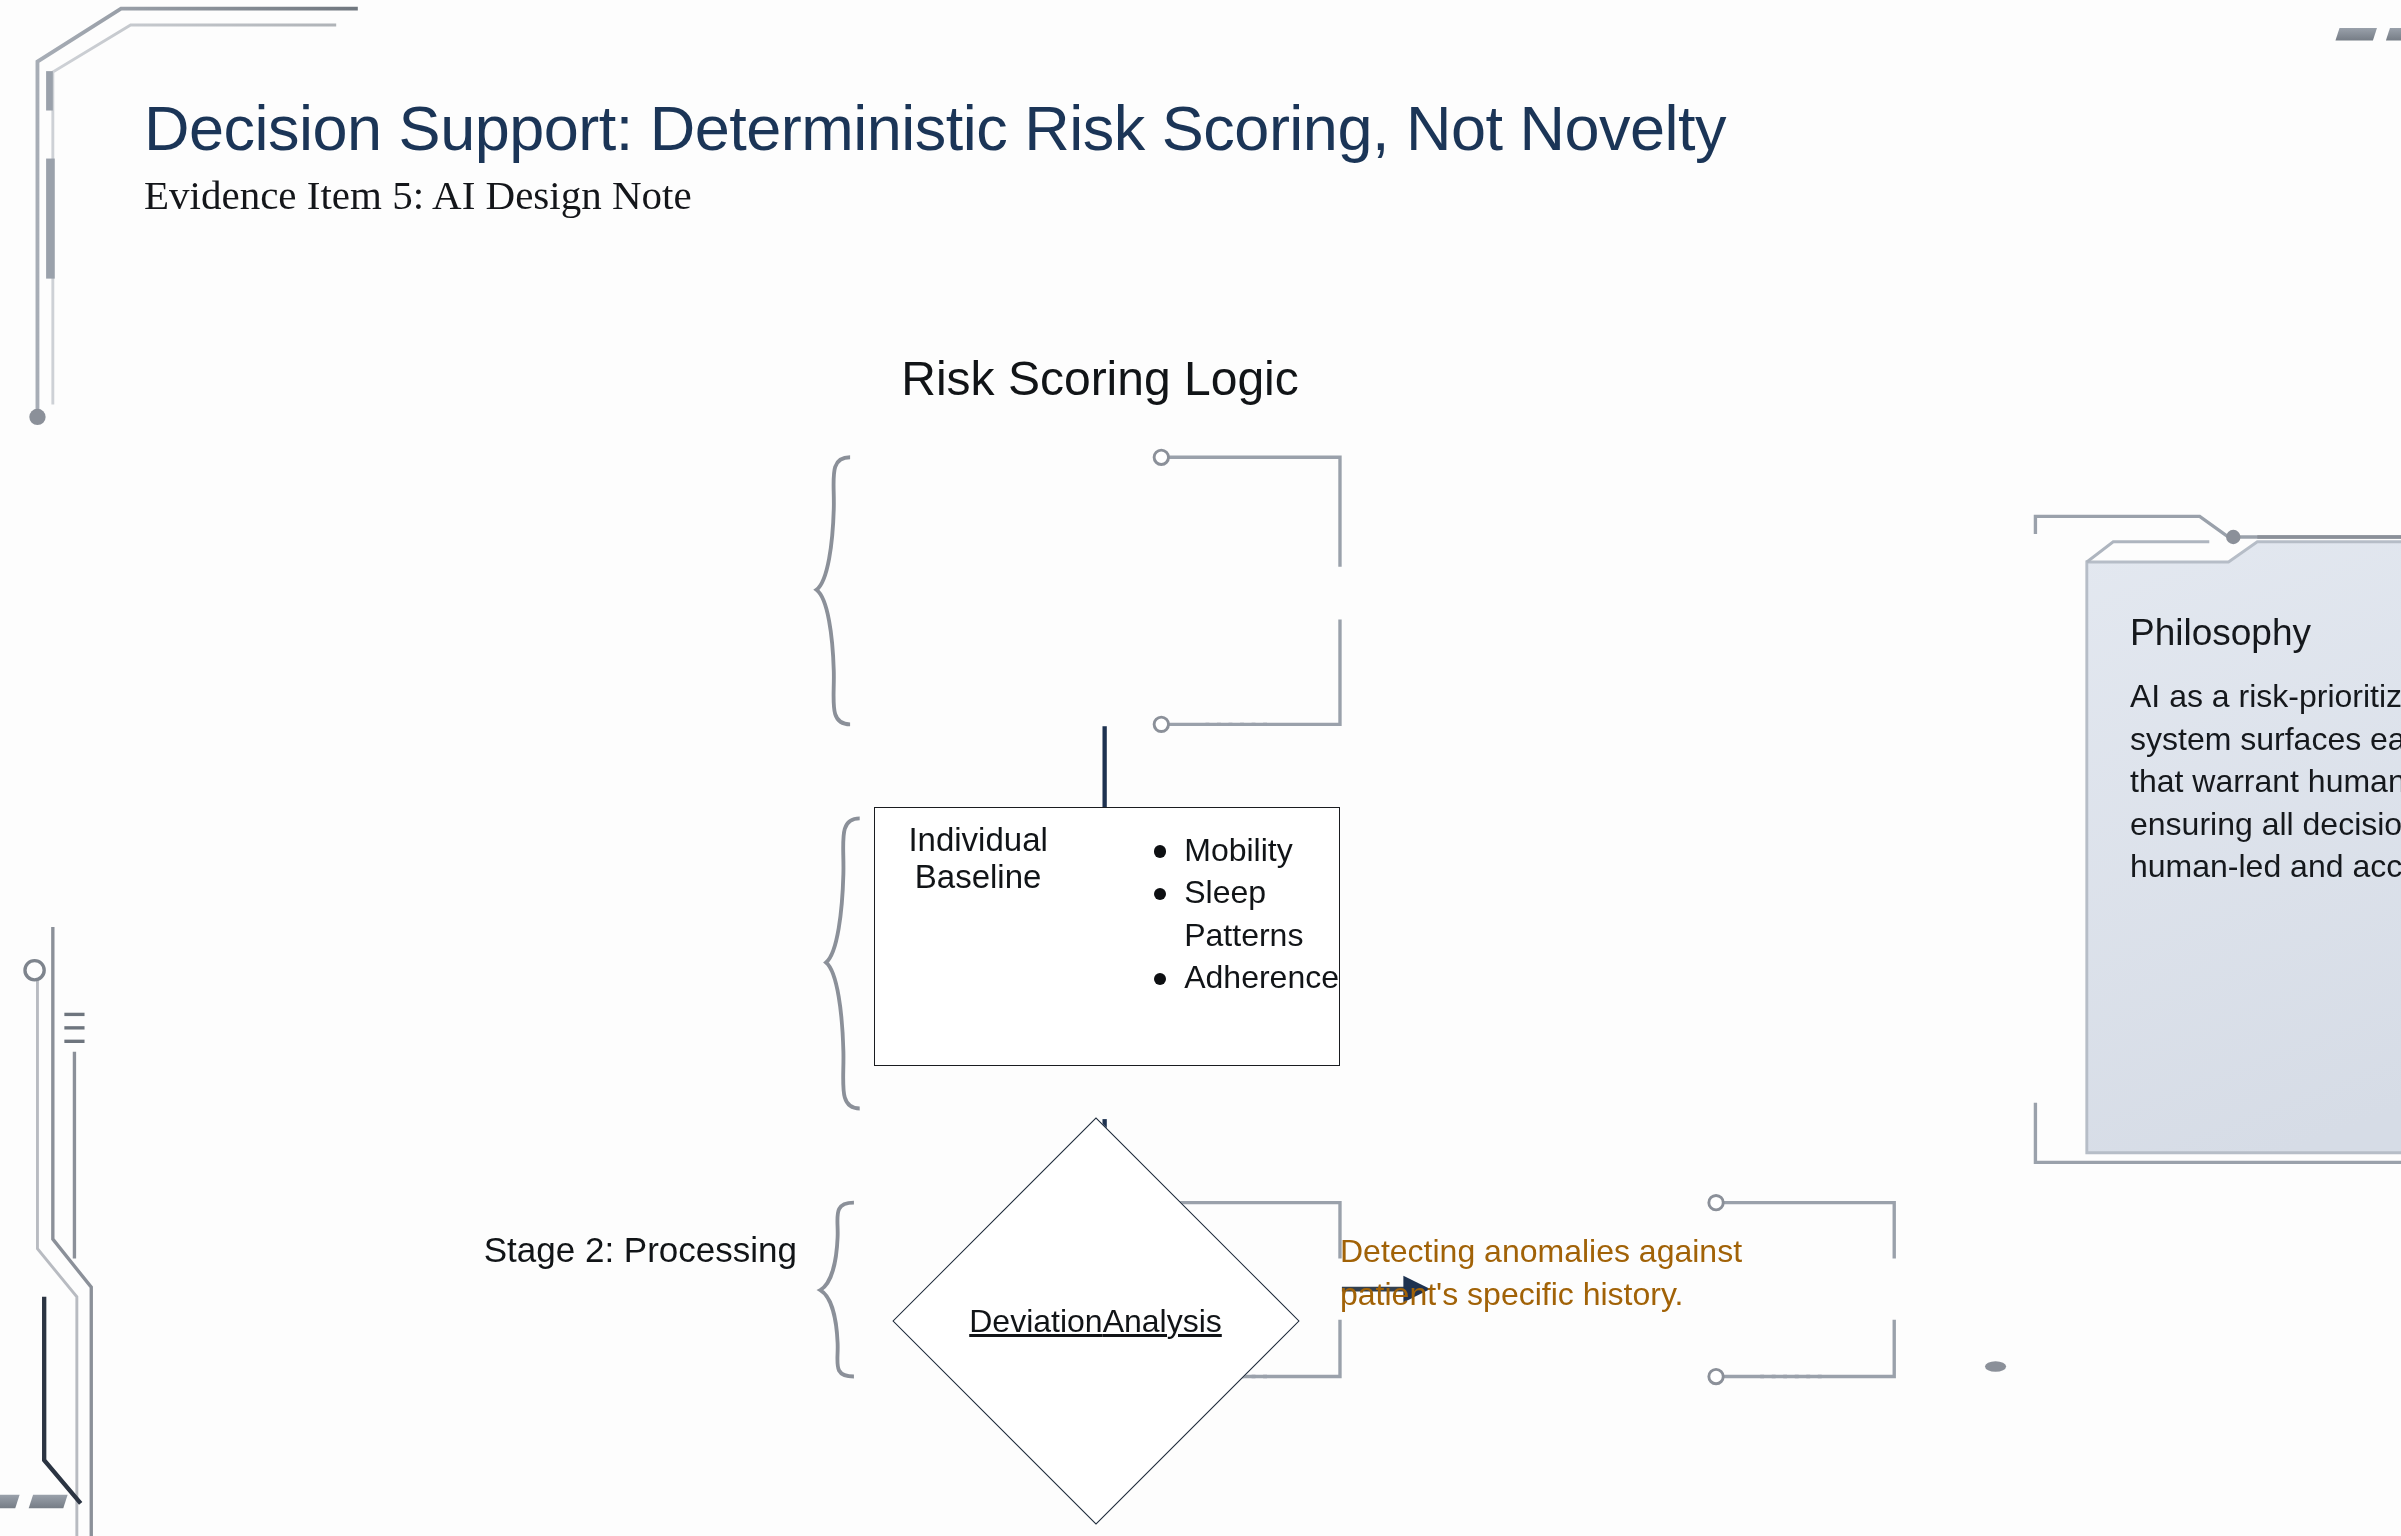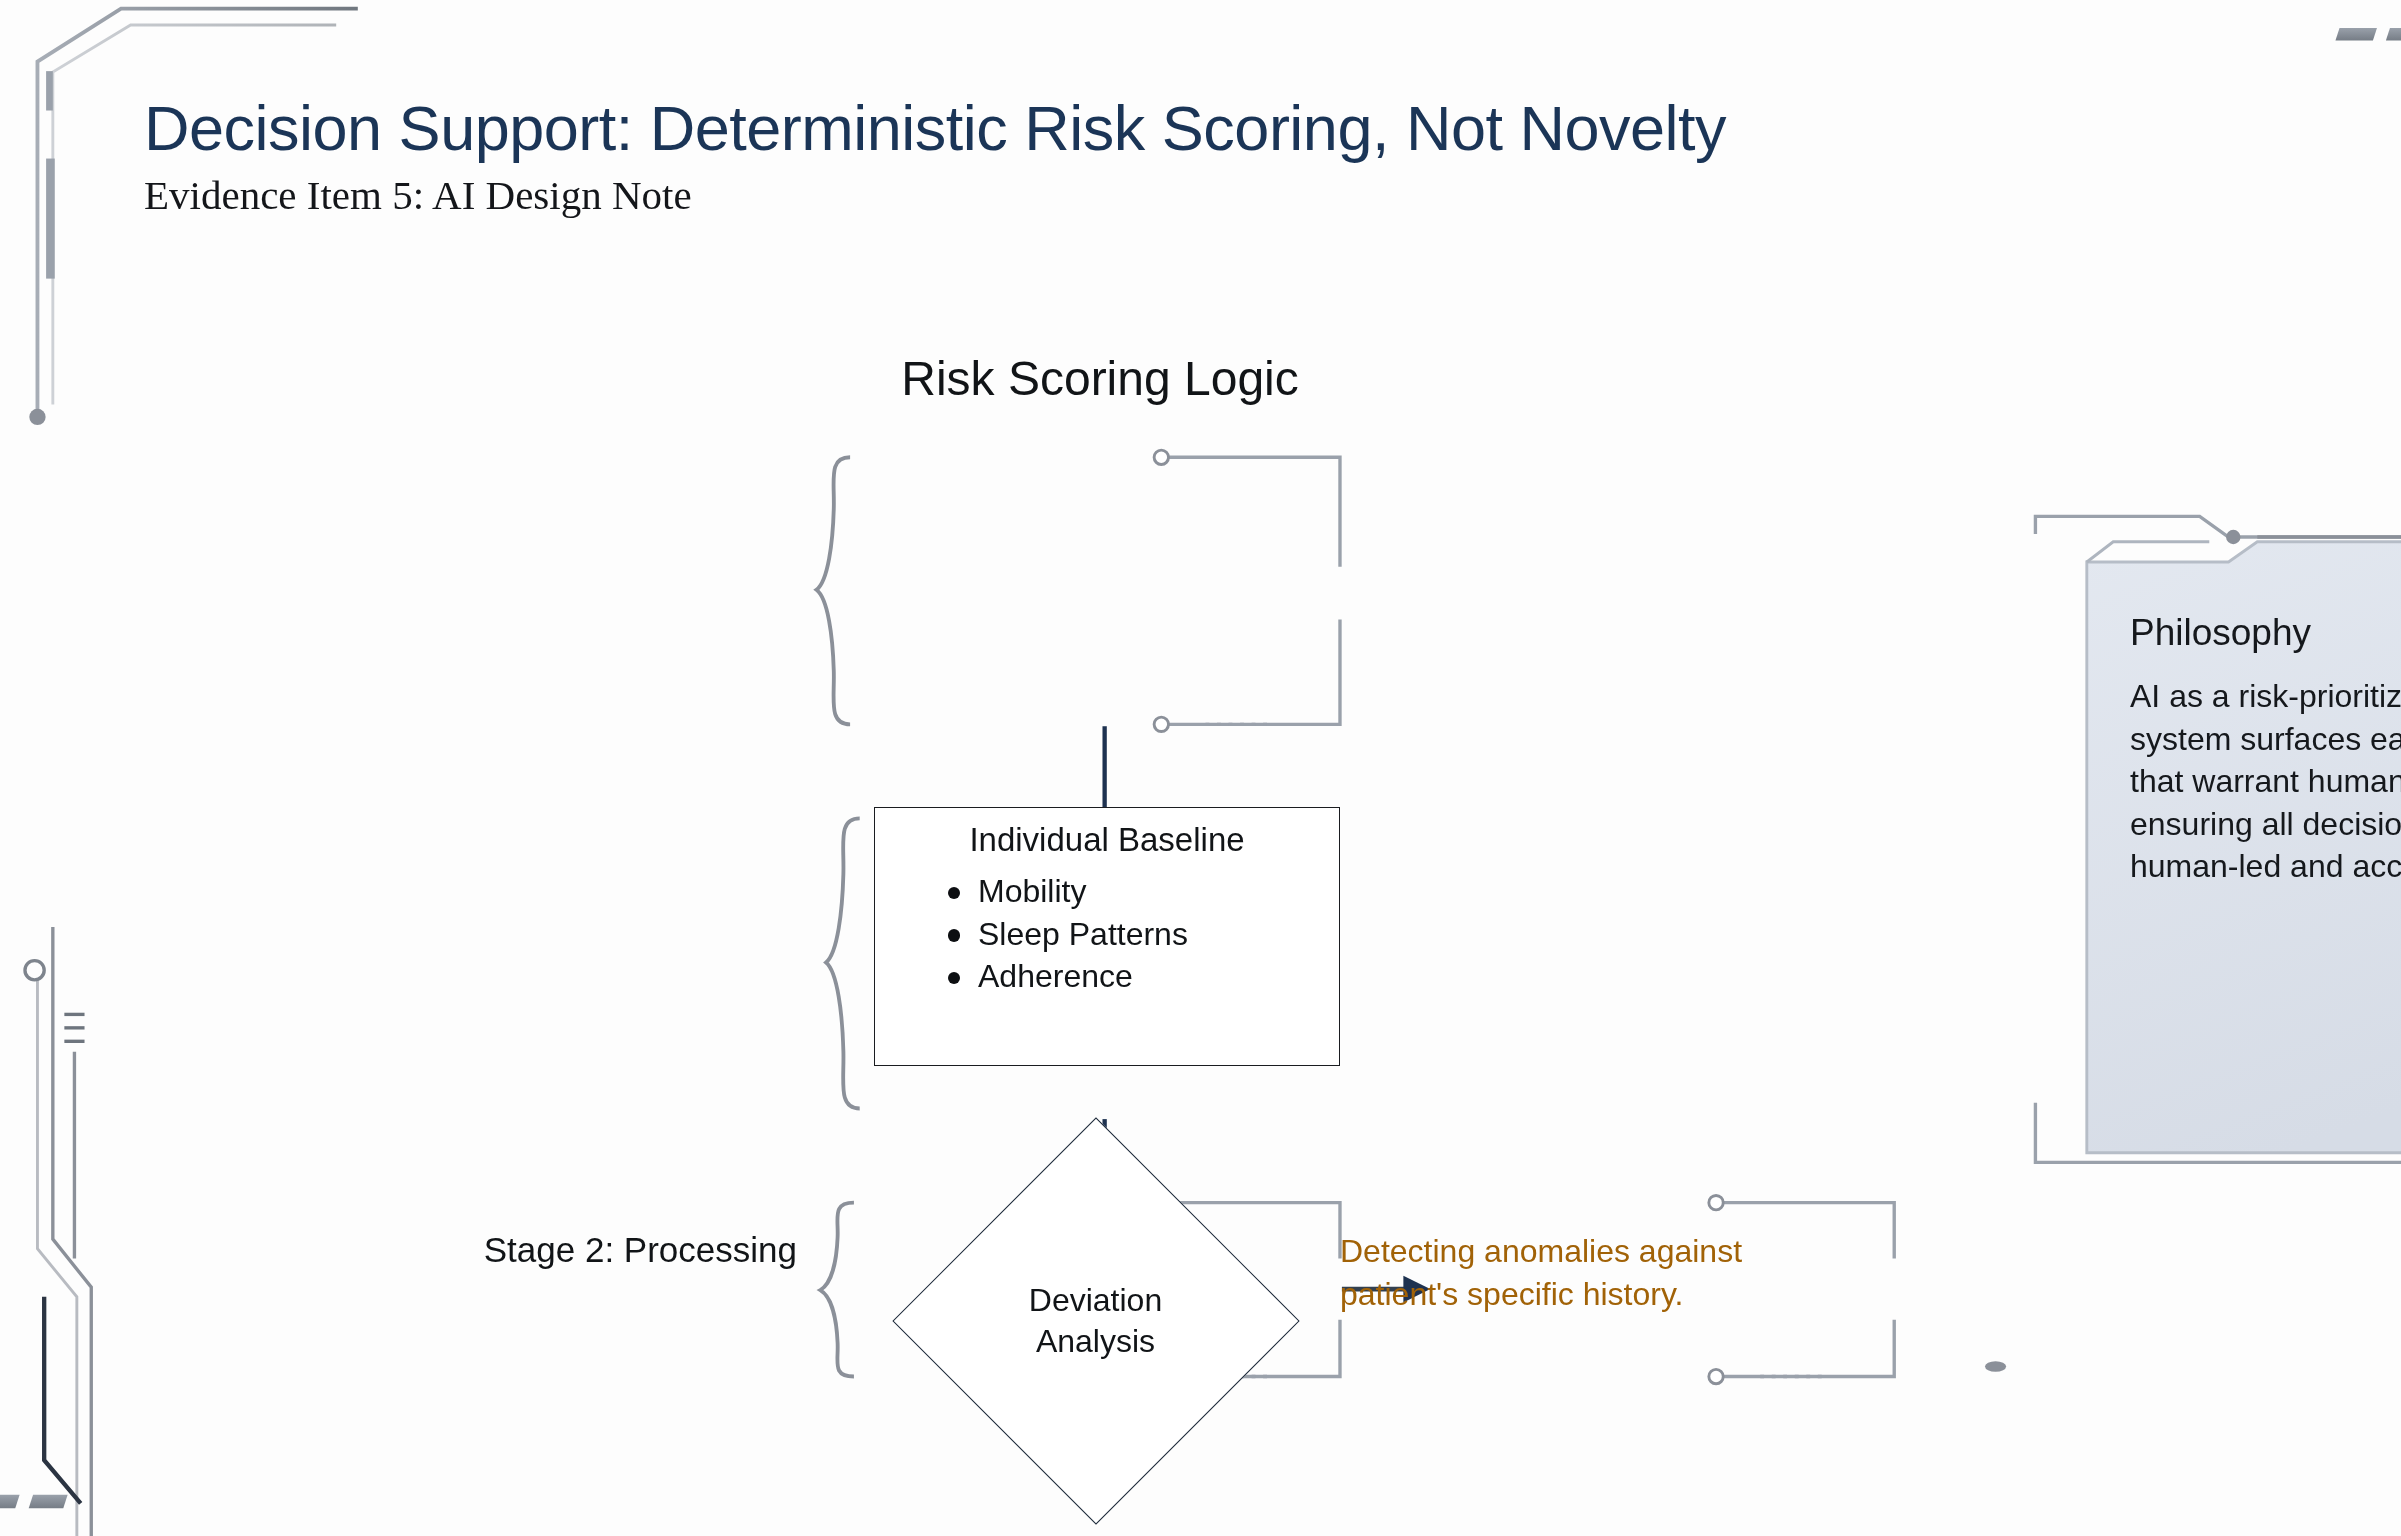--- a/index.html
+++ b/index.html
@@ -36,21 +36,21 @@
     position:absolute; font-size:35px; color:#111417;
     text-align:right; white-space:nowrap;
   }
   #stage1-label { left:269px; top:528px; width:528px; }
   #stage2-label { left:269px; top:884px; width:528px; }
 
   
   .node {
     position:absolute; background:#ffffff;
     border:1.9px solid #1a1c20;
-    display:flex; flex-direction:column; justify-content:center;
+    display:flex; flex-direction:row; justify-content:center;
     color:#111417;
   }
 
   #node-baseline {
     left:874px; top:461px; width:466px; height:259px;
     padding:12.5px 0 12.5px 0; justify-content:flex-start;
   }
   #node-baseline .node-title {
     font-size:33px; text-align:center; margin-bottom:3.8px; line-height:1.15;
   }
@@ -65,23 +65,23 @@
 
   #node-diamond {
     position:absolute; left:894px; top:831px; width:403px; height:288px;
   }
   #node-diamond .dm {
     position:absolute; left:58px; top:0px; width:288px; height:288px;
     border:1.9px solid #1a2738; background:#ffffff;
     transform:rotate(45deg); transform-origin:center;
   }
   #node-diamond .dm-text {
-    position:absolute; inset:0; display:flex; flex-direction:column;
+    position:absolute; inset:0; display:flex; flex-direction:row;
     align-items:center; justify-content:center;
-    font-size:32px; line-height:1.28; color:#111417; text-align:center;
+    font-size:32px; line-height:1.28; color:#111417; text-align:center;text-decoration:underline;
   }
 
   #annotation {
     position:absolute; left:1340px; top:884px; width:471px;
     font-size:32px; line-height:1.34; color:#a16207;
   }
 
   
   #philosophy {
     position:absolute; left:2068px; top:516px; width:620px; height:660px;

